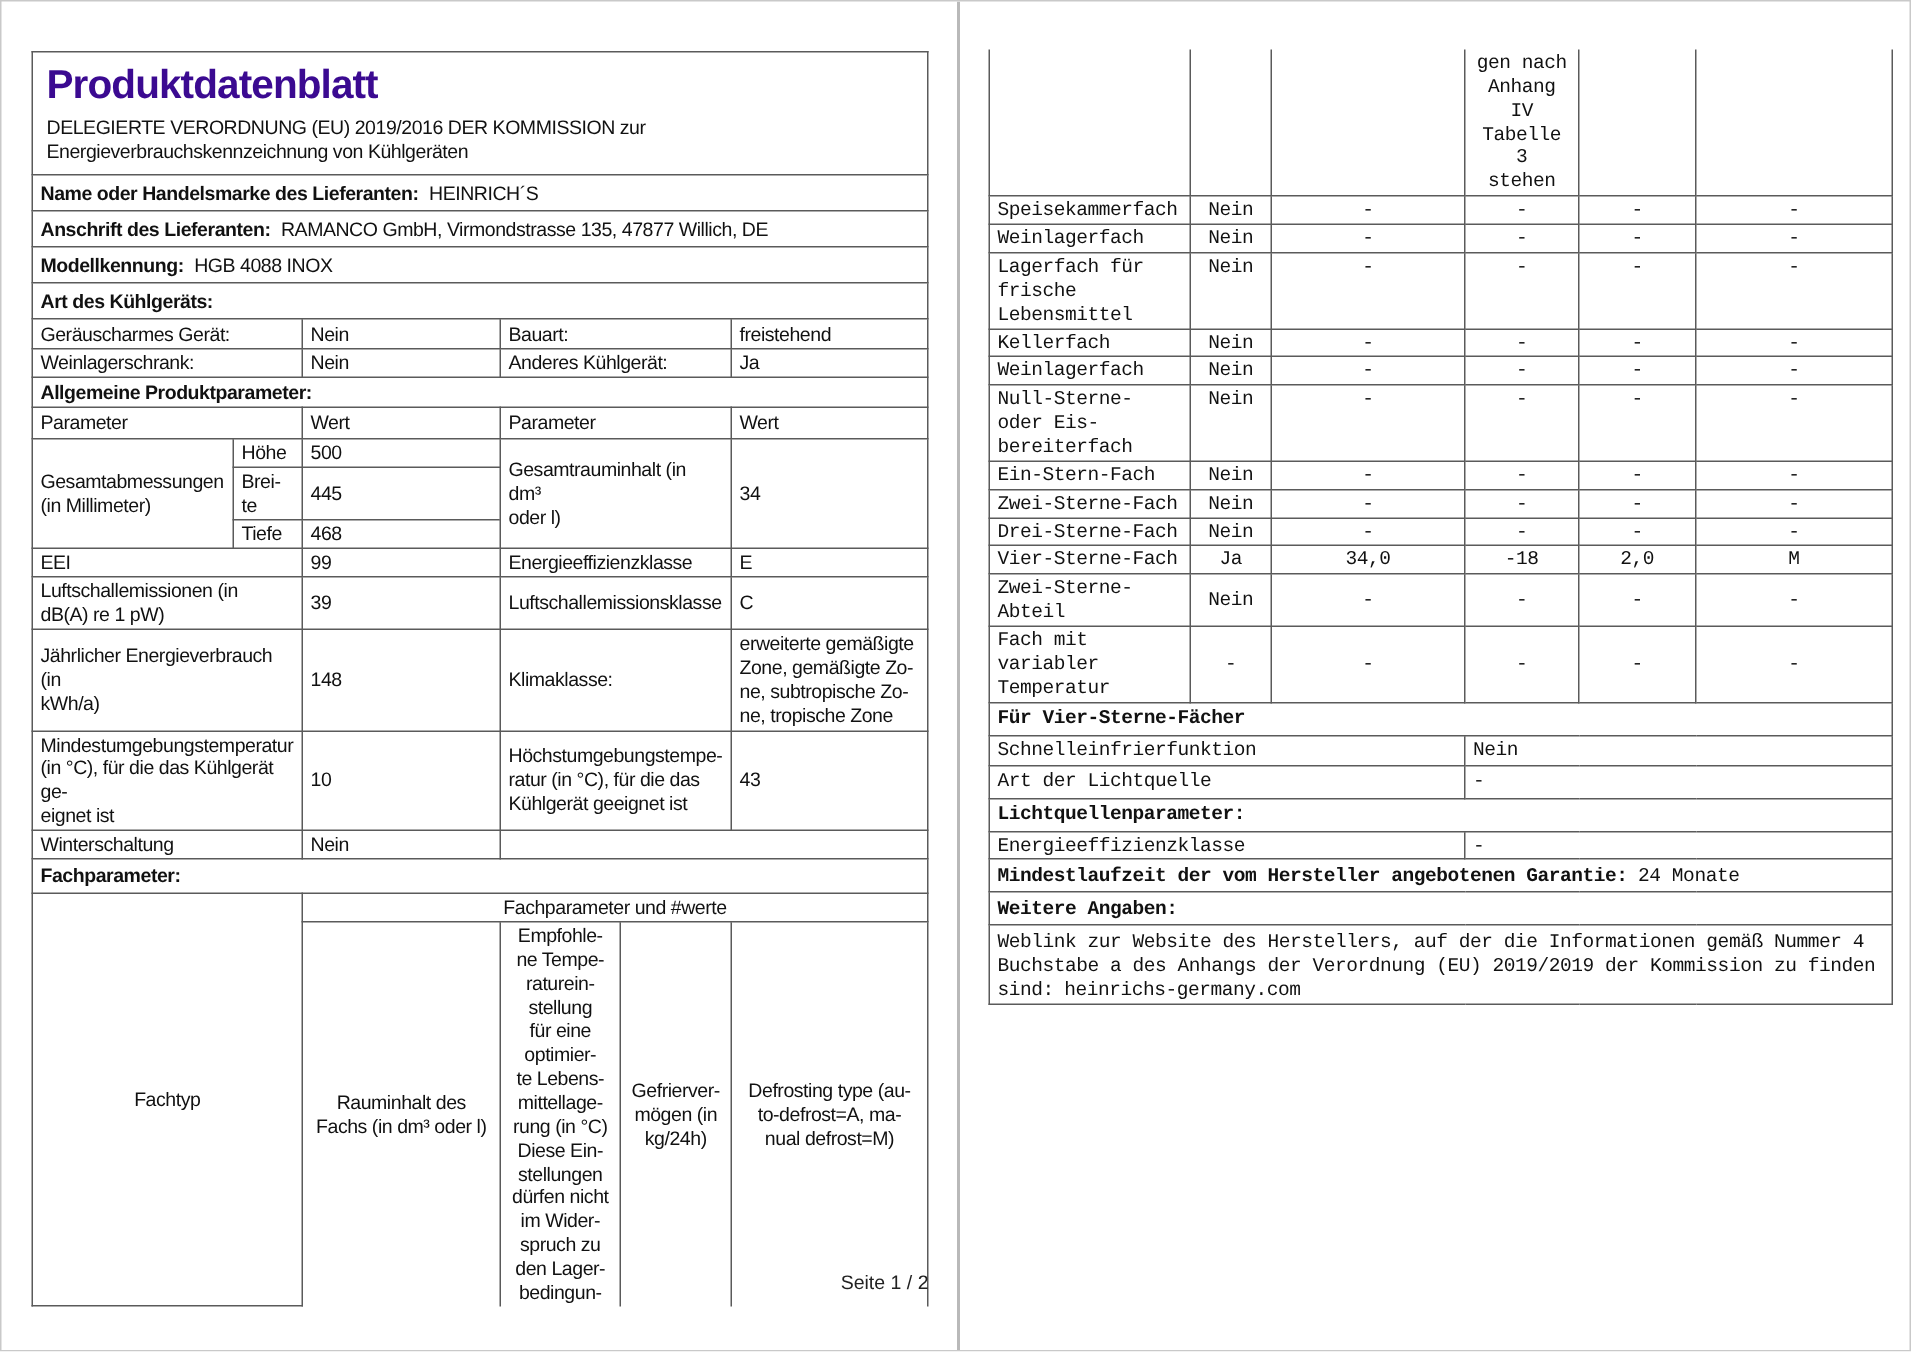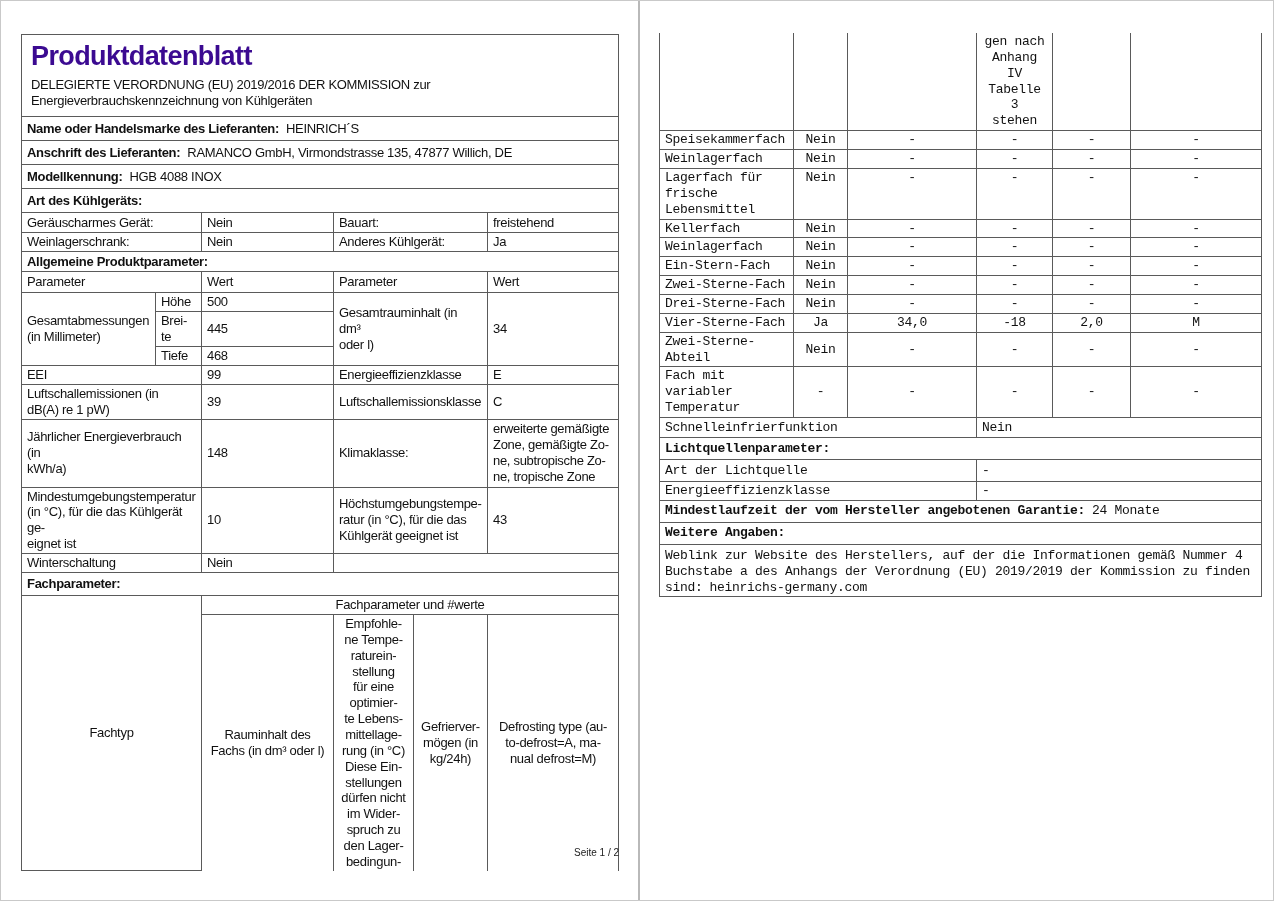--- a/index.html
+++ b/index.html
@@ -15,21 +15,21 @@
   #t1 tr:last-child td{border-bottom:none;}
   #t2 tr:first-child td{border-top:none;}
   .b{font-weight:bold;}
   .pre{white-space:pre-line;}
   .c{text-align:center;}
   .top{vertical-align:top;}
   .titlecell{padding:5px 9px 7px;margin-top:24px;}
   .doc-title{font-size:27px;font-weight:bold;color:#3b0a91;margin:2px 0 7px;letter-spacing:-0.6px;line-height:1.05;}
   .doc-sub{margin:0;}
   .val-gap{margin-left:7px;}
-  .footer{position:absolute;font-size:10px;color:#222;text-align:right;letter-spacing:0;}
+  .footer{position:absolute;font-size:13px;color:#222;text-align:right;letter-spacing:0;}
   #footer1{left:20px;top:846px;width:598px;}
   #footer2{left:658px;top:843px;width:603px;}
 </style>
 </head>
 <body>
 
 <div id="canvas">
 
   <table id="t1">
     <colgroup>
@@ -247,20 +247,29 @@
       <td class="c">-</td>
     </tr>
     <tr style="height:18px">
       <td class="pre">Weinlagerfach</td>
       <td class="c">Nein</td>
       <td class="c">-</td>
       <td class="c">-</td>
       <td class="c">-</td>
       <td class="c">-</td>
     </tr>
+    <tr style="height:35px">
+      <td class="pre">Null-Sterne- oder Eis-
+bereiterfach</td>
+      <td class="c top">Nein</td>
+      <td class="c top">-</td>
+      <td class="c top">-</td>
+      <td class="c top">-</td>
+      <td class="c top">-</td>
+    </tr>
     <tr style="height:18px">
       <td class="pre">Ein-Stern-Fach</td>
       <td class="c">Nein</td>
       <td class="c">-</td>
       <td class="c">-</td>
       <td class="c">-</td>
       <td class="c">-</td>
     </tr>
     <tr style="height:17px">
       <td class="pre">Zwei-Sterne-Fach</td>
@@ -297,30 +306,33 @@
     <tr style="height:34px">
       <td class="pre">Fach mit variabler
 Temperatur</td>
       <td class="c">-</td>
       <td class="c">-</td>
       <td class="c">-</td>
       <td class="c">-</td>
       <td class="c">-</td>
     </tr>
 
+    <tr style="height:22px">
+      <td colspan="6" class="b">Für Vier-Sterne-Fächer</td>
+    </tr>
     <tr style="height:20px">
       <td colspan="3">Schnelleinfrierfunktion</td>
       <td colspan="3">Nein</td>
     </tr>
     <tr style="height:22px">
-      <td colspan="6" class="b">Lichtquellenparameter:</td>
-    </tr>
-    <tr style="height:22px">
       <td colspan="3">Art der Lichtquelle</td>
       <td colspan="3">-</td>
+    </tr>
+    <tr style="height:22px">
+      <td colspan="6" class="b">Lichtquellenparameter:</td>
     </tr>
     <tr style="height:17px">
       <td colspan="3">Energieeffizienzklasse</td>
       <td colspan="3">-</td>
     </tr>
     <tr style="height:22px">
       <td colspan="6">
         <span class="b">Mindestlaufzeit der vom Hersteller angebotenen Garantie:</span><span class="val-gap">24 Monate</span>
       </td>
     </tr>

